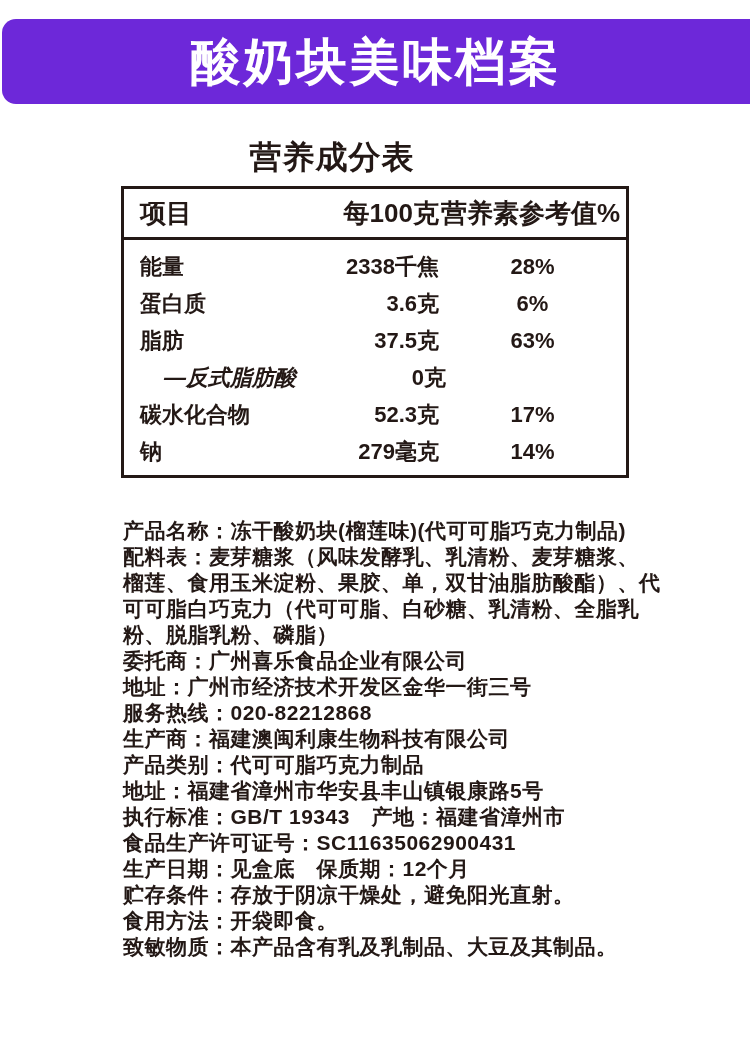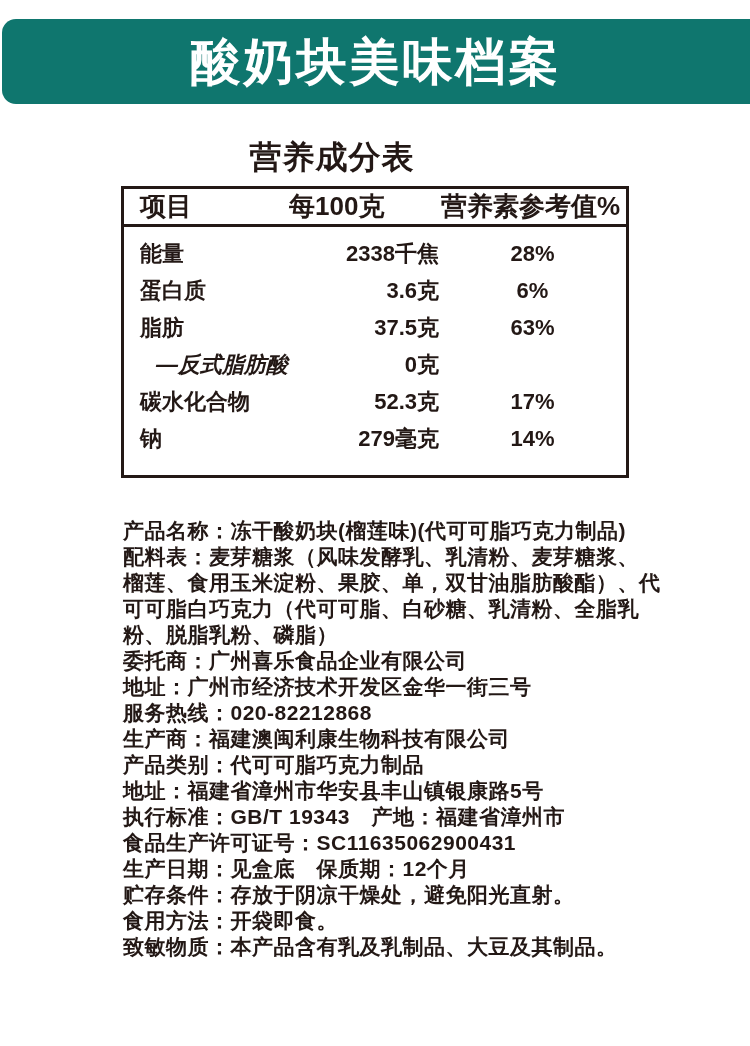--- a/index.html
+++ b/index.html
@@ -14,21 +14,21 @@
     color: #231815;
   }
 
   
   .banner {
     position: absolute;
     top: 19px;
     left: 2px;
     width: 748px;
     height: 85px;
-    background: #0f766e;
+    background: #6d28d9;
     border-radius: 14px 0 0 14px;
     display: flex;
     align-items: center;
     justify-content: center;
   }
   .banner-title {
     color: #ffffff;
     font-size: 50px;
     font-weight: 700;
     letter-spacing: 3px;
@@ -54,41 +54,41 @@
     left: 121px;
     width: 508px;
     height: 292px;
     border: 3px solid #231815;
     background: #ffffff;
   }
   .nt-header {
     display: grid;
     grid-template-columns: 1fr 150px 187px;
     align-items: center;
-    height: 38px;
+    height: 51px;
     border-bottom: 3px solid #231815;
     font-size: 26px;
     font-weight: 700;
   }
   .nt-header .c1 { padding-left: 16px; text-align: left; }
-  .nt-header .c2 { text-align: left; }
+  .nt-header .c2 { text-align: right; }
   .nt-header .c3 { text-align: right; padding-right: 6px; }
   .nt-body { padding-top: 8px; }
   .nt-row {
     display: grid;
     grid-template-columns: 1fr 150px 187px;
     align-items: center;
     height: 37px;
     font-size: 22px;
     font-weight: 700;
   }
   .nt-row .c1 { padding-left: 16px; text-align: left; white-space: nowrap; }
   .nt-row .c2 { text-align: right; white-space: nowrap; }
   .nt-row .c3 { text-align: center; white-space: nowrap; }
-  .nt-row.sub .c1 { padding-left: 32px; font-style: italic; }
+  .nt-row.sub .c1 { padding-left: 40px; font-style: italic; }
 
   
   .details {
     position: absolute;
     top: 518px;
     left: 115px;
     width: 560px;
   }
   .detail-line {
     font-size: 21px;

